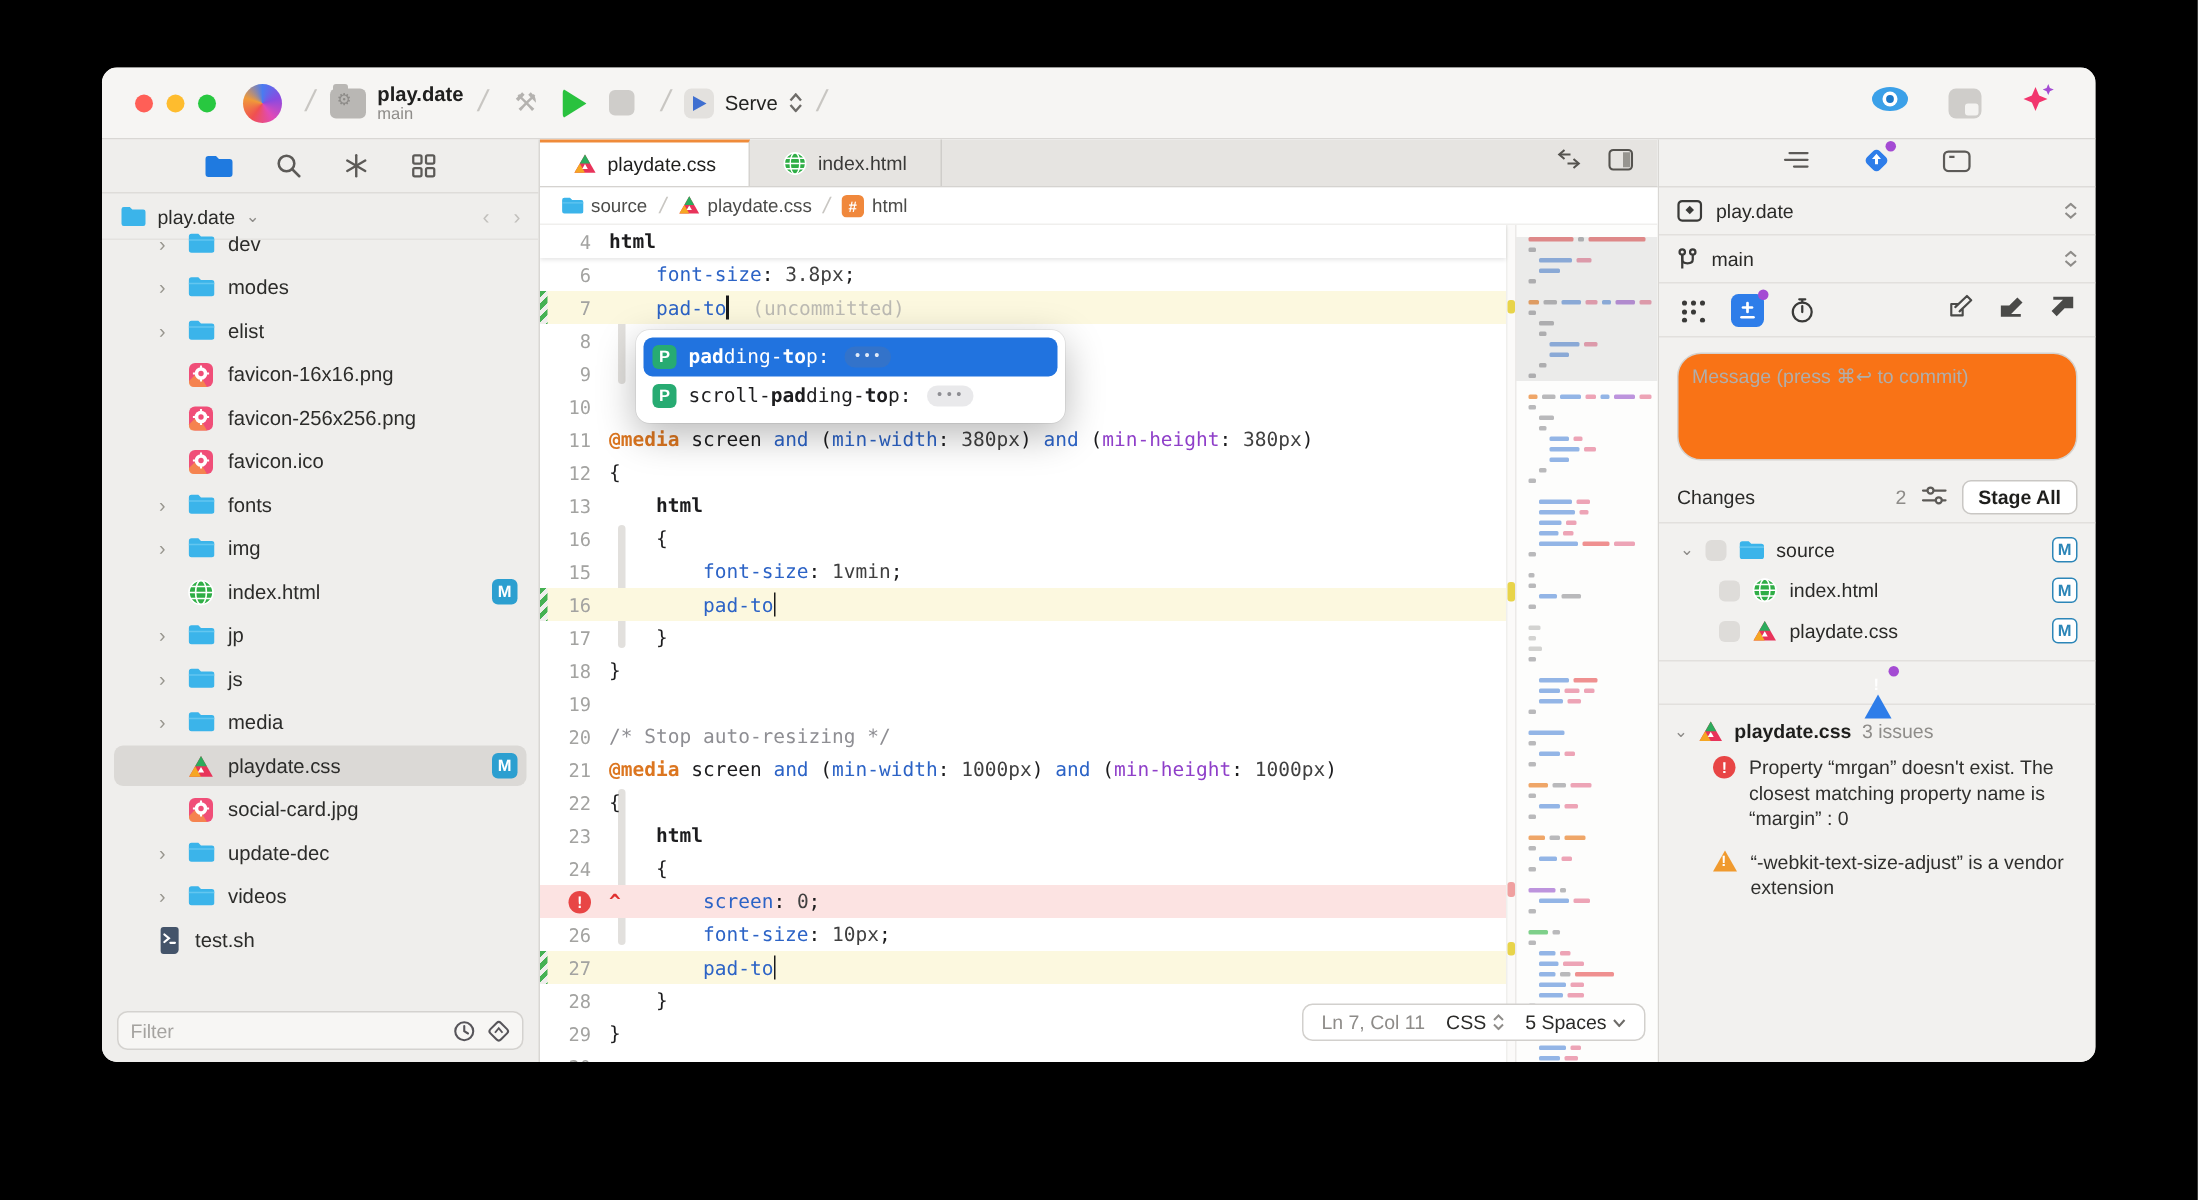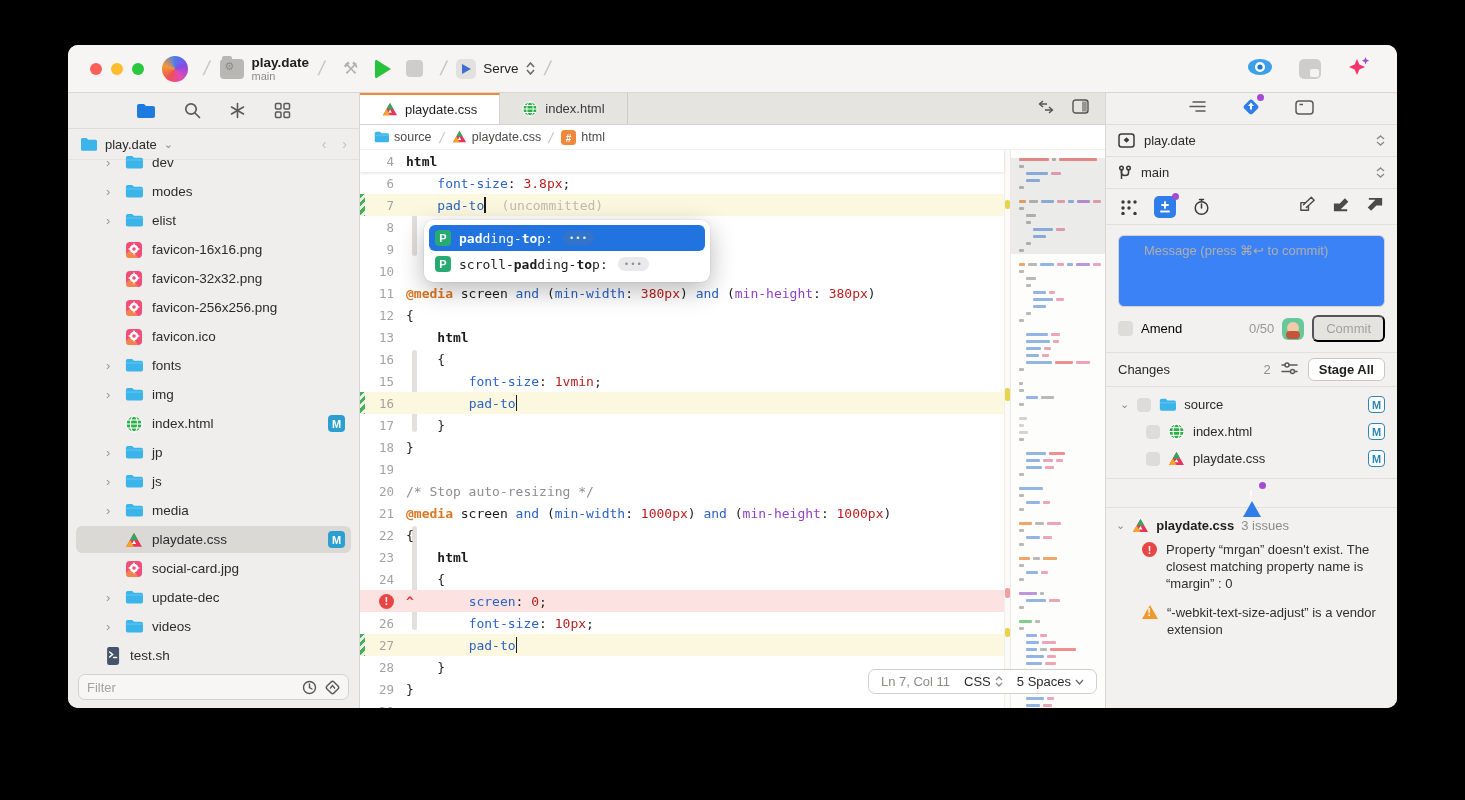--- a/index.html
+++ b/index.html
@@ -78,21 +78,21 @@
   .cline pre { font-family:inherit; white-space:pre; font-size:13px; color:#1c1c1e; }
   .cline.hl-cur { background:#fcf8df; }
   .cline.hl-err { background:#fce3e2; }
   .cline.sticky4 { background:#fff; box-shadow:0 1.5px 3px rgba(0,0,0,.10); z-index:3; }
   .gutstripe { position:absolute; left:0; top:0; bottom:0; width:5px; background:repeating-linear-gradient(135deg,#45b153 0 3px,#efeeec 3px 6px); }
   .errbadge { width:15px; height:15px; border-radius:50%; background:#e84545; color:#fff; font-size:10.5px; font-weight:700; display:inline-flex; align-items:center; justify-content:center; }
   .scopepill { position:absolute; left:52px; width:5px; background:#e2e0dd; border-radius:3px; z-index:0; }
   .tk-sel{font-weight:700;color:#1c1c1e}
   .tk-k{color:#1c1c1e}
   .tk-prop{color:#2c63c6}
-  .tk-val{color:#b91c1c}
+  .tk-val{color:#404040}
   .tk-at{color:#dc7620;font-weight:700}
   .tk-and{color:#2c63c6}
   .tk-pur{color:#8f3fc9}
   .tk-com{color:#8e8e93;}
   .tk-ghost{color:#bdbbb4}
   .tk-err{color:#e03030;font-weight:700}
   .caret { display:inline-block; width:1.5px; height:16px; background:#1a1a1a; vertical-align:-3px; }
 
   
   .acpopup { position:absolute; left:64px; top:70px; width:286px; background:#fff; border-radius:9px; box-shadow:0 8px 26px rgba(0,0,0,.28), 0 0 0 0.5px rgba(0,0,0,.08); padding:5px; z-index:6; }
@@ -121,21 +121,21 @@
   
   .rpanel { width:292px; background:#f2f1ef; border-left:1px solid #d9d7d4; display:flex; flex-direction:column; font-size:13px; }
   .rp-iconrow { height:32px; display:flex; align-items:center; justify-content:center; gap:34px; border-bottom:1px solid #dedcd9; flex:0 0 auto; }
   .rp-row { height:32px; display:flex; align-items:center; padding:0 12px; gap:9px; border-bottom:1px solid #e2e0dd; color:#2a2a28; flex:0 0 auto; }
   .rp-row .chevud { margin-left:auto; }
   .rp-actions { height:36px; display:flex; align-items:center; padding:0 12px; gap:14px; border-bottom:1px solid #e2e0dd; flex:0 0 auto; }
   .act-sq { width:22px; height:22px; border-radius:5px; display:flex; align-items:center; justify-content:center; position:relative; }
   .act-sq.active { background:#2e7de9; }
   .pdot { position:absolute; right:-3px; top:-3px; width:7px; height:7px; border-radius:50%; background:#a44bd3; }
   .rp-actions .right { margin-left:auto; display:flex; gap:15px; align-items:center; }
-  .msgbox { margin:10px 12px 8px; height:72px; background:#3b82f6; border:1px solid #d4d2cf; border-radius:6px; padding:7px 25px; }
+  .msgbox { margin:10px 12px 8px; height:72px; background:#f97316; border:1px solid #d4d2cf; border-radius:16px; padding:7px 9px; }
   .msgbox textarea { width:100%; height:100%; border:none; outline:none; resize:none; font-family:"Liberation Sans",sans-serif; font-size:13px; color:#333; background:transparent; }
   .msgbox textarea::placeholder { color:#b0aeab; }
   .amendrow { display:flex; align-items:center; padding:0 12px 10px; gap:8px; border-bottom:1px solid #e2e0dd; }
   .cb { width:15px; height:15px; border-radius:4px; background:#dedcd9; }
   .amendrow .count { margin-left:auto; color:#9a9895; }
   .avatar { width:22px; height:22px; border-radius:6px; background:#67c99a; position:relative; overflow:hidden; }
   .avatar:before{content:"";position:absolute;left:5px;top:4px;width:12px;height:12px;border-radius:50%;background:#f3c9a8;}
   .avatar:after{content:"";position:absolute;left:4px;top:13px;width:14px;height:8px;border-radius:4px;background:#c2563c;}
   .btn { border-radius:6px; padding:4px 12px; font-size:13px; }
   .btn.disabled { background:#e5e3e0; color:#a3a19e; }
@@ -326,37 +326,20 @@
                 <circle cx="9" cy="8" r="4.2" fill="#fff"></circle>
                 <circle cx="9" cy="8" r="1.8" fill="#f04e78"></circle>
                 <g stroke="#fff" stroke-width="1.4">
                   <line x1="9" y1="2.6" x2="9" y2="4.4"></line>
                   <line x1="9" y1="11.6" x2="9" y2="13.4"></line>
                   <line x1="3.6" y1="8" x2="5.4" y2="8"></line>
                   <line x1="12.6" y1="8" x2="14.4" y2="8"></line>
                 </g>
               </svg>
             </span>
-            <span class="lbl">favicon-32x32.png</span>
-          </div>
-          <div class="trow">
-            <span class="ficon">
-              <svg class="icon-18" width="18" height="18" viewBox="0 0 18 18">
-                <rect x="1" y="1" width="16" height="16" rx="4" fill="#f04e78"></rect>
-                <path d="M1 13 l5-5 4 4 3 5 h-9 a3 3 0 0 1-3-3Z" fill="#f58a4b" opacity="0.9"></path>
-                <circle cx="9" cy="8" r="4.2" fill="#fff"></circle>
-                <circle cx="9" cy="8" r="1.8" fill="#f04e78"></circle>
-                <g stroke="#fff" stroke-width="1.4">
-                  <line x1="9" y1="2.6" x2="9" y2="4.4"></line>
-                  <line x1="9" y1="11.6" x2="9" y2="13.4"></line>
-                  <line x1="3.6" y1="8" x2="5.4" y2="8"></line>
-                  <line x1="12.6" y1="8" x2="14.4" y2="8"></line>
-                </g>
-              </svg>
-            </span>
             <span class="lbl">favicon-256x256.png</span>
           </div>
           <div class="trow">
             <span class="ficon">
               <svg class="icon-18" width="18" height="18" viewBox="0 0 18 18">
                 <rect x="1" y="1" width="16" height="16" rx="4" fill="#f04e78"></rect>
                 <path d="M1 13 l5-5 4 4 3 5 h-9 a3 3 0 0 1-3-3Z" fill="#f58a4b" opacity="0.9"></path>
                 <circle cx="9" cy="8" r="4.2" fill="#fff"></circle>
                 <circle cx="9" cy="8" r="1.8" fill="#f04e78"></circle>
                 <g stroke="#fff" stroke-width="1.4">
@@ -1125,27 +1108,20 @@
             <svg width="19" height="18" viewBox="0 0 19 18">
                 <path d="M17 2 v8 h-6 l2.4-2.4 -8 8 L1.8 12 9.8 4 H3 V2 Z" fill="#4a4a48" transform="scale(0.95)"></path>
               </svg>
           </span>
         </span>
       </div>
 
       <div class="msgbox">
         <textarea placeholder="Message (press ⌘↩ to commit)" style=""></textarea>
       </div>
-      <div class="amendrow">
-        <span class="cb"></span>
-        <span>Amend</span>
-        <span class="count">0/50</span>
-        <span class="avatar"></span>
-        <button class="btn disabled">Commit</button>
-      </div>
 
       <div class="chgheader">
         <span class="title">Changes</span>
         <span class="cnt">2</span>
         <span>
           <svg width="17" height="13" viewBox="0 0 17 13">
               <g stroke="#5c5a57" stroke-width="1.5" stroke-linecap="round">
                 <line x1="1" y1="3" x2="16" y2="3"></line>
                 <line x1="1" y1="9.5" x2="16" y2="9.5"></line>
                 <circle cx="6" cy="3" r="2" fill="#f2f1ef"></circle>

